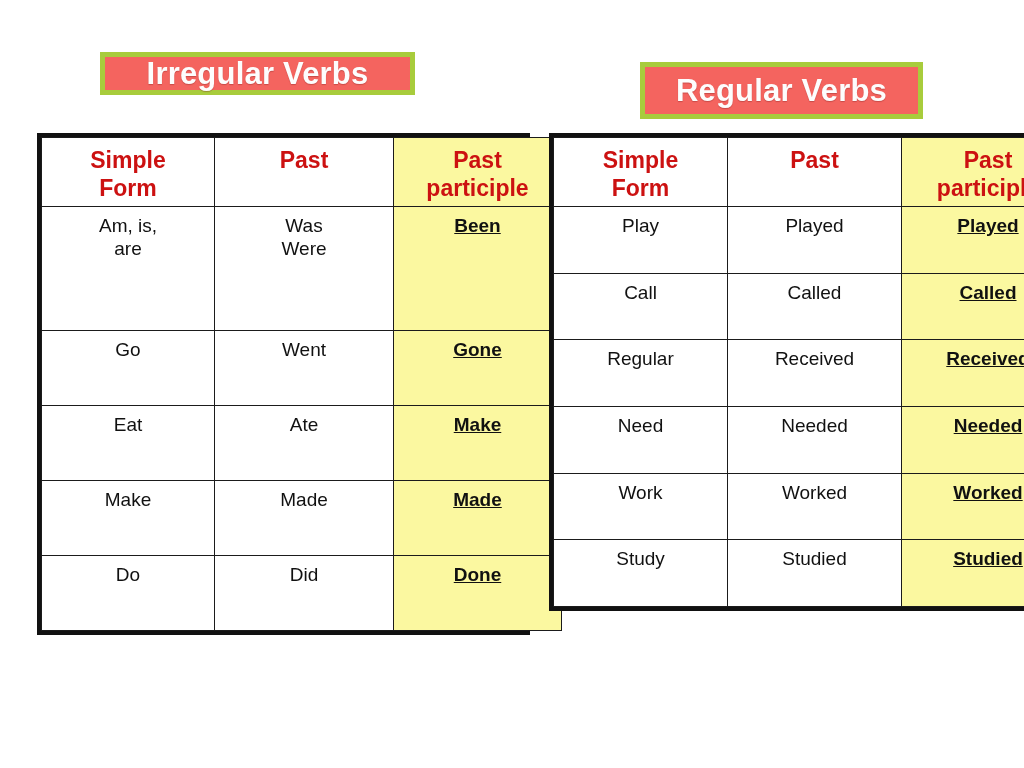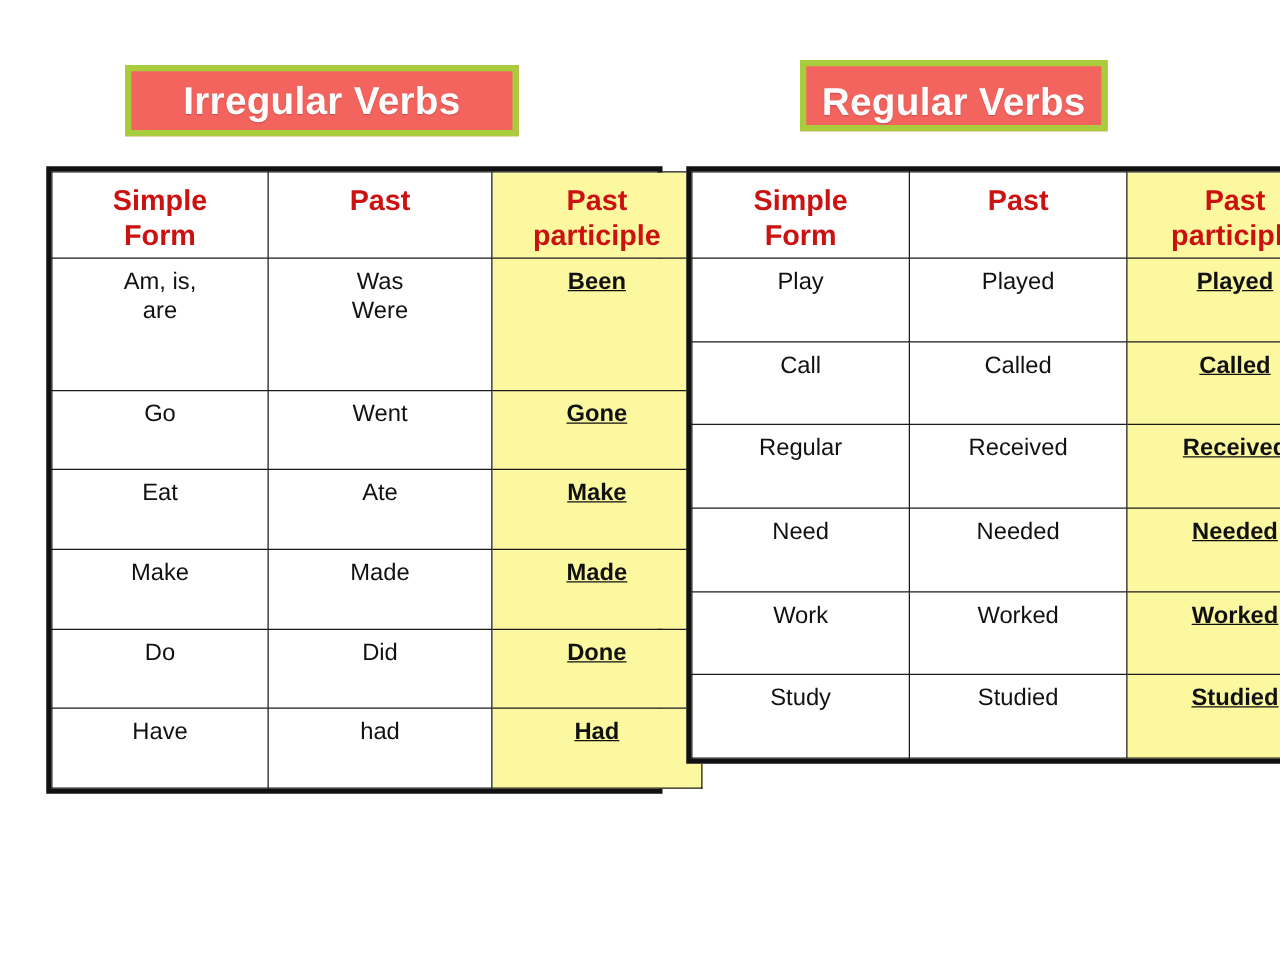--- a/index.html
+++ b/index.html
@@ -31,28 +31,27 @@
     font-size: 31px;
     letter-spacing: 0.2px;
     white-space: nowrap;
     text-shadow: 0 1px 1px rgba(120,30,30,0.35);
   }
 
   #banner-irregular {
     left: 100px;
     top: 52px;
     width: 315px;
-    height: 57px;
+    height: 43px;
   }
   #banner-regular {
     left: 640px;
-    top: 48px;
-    width: 246px;
+    top: 62px;
+    width: 283px;
     height: 57px;
-    align-items: flex-end;
   }
 
   
   .verb-table {
     position: absolute;
     box-sizing: border-box;
     border: 4px solid #111111;
     background: #ffffff;
     border-collapse: collapse;
     table-layout: fixed;
@@ -162,25 +161,20 @@
       <tr>
         <td class="c1 nowrap-lines">Make</td>
         <td class="c2 nowrap-lines">Made</td>
         <td class="c3 col-participle nowrap-lines">Made</td>
       </tr>
       <tr>
         <td class="c1 nowrap-lines">Do</td>
         <td class="c2 nowrap-lines">Did</td>
         <td class="c3 col-participle nowrap-lines">Done</td>
       </tr>
-      <tr>
-        <td class="c1 nowrap-lines">Have</td>
-        <td class="c2 nowrap-lines">had</td>
-        <td class="c3 col-participle nowrap-lines">Had</td>
-      </tr>
     </tbody>
   </table>
 </div>
 
 <div id="table-regular" class="verb-table">
   <table>
     <thead>
       <tr>
         <th class="c1 nowrap-lines">Simple
 Form</th>

